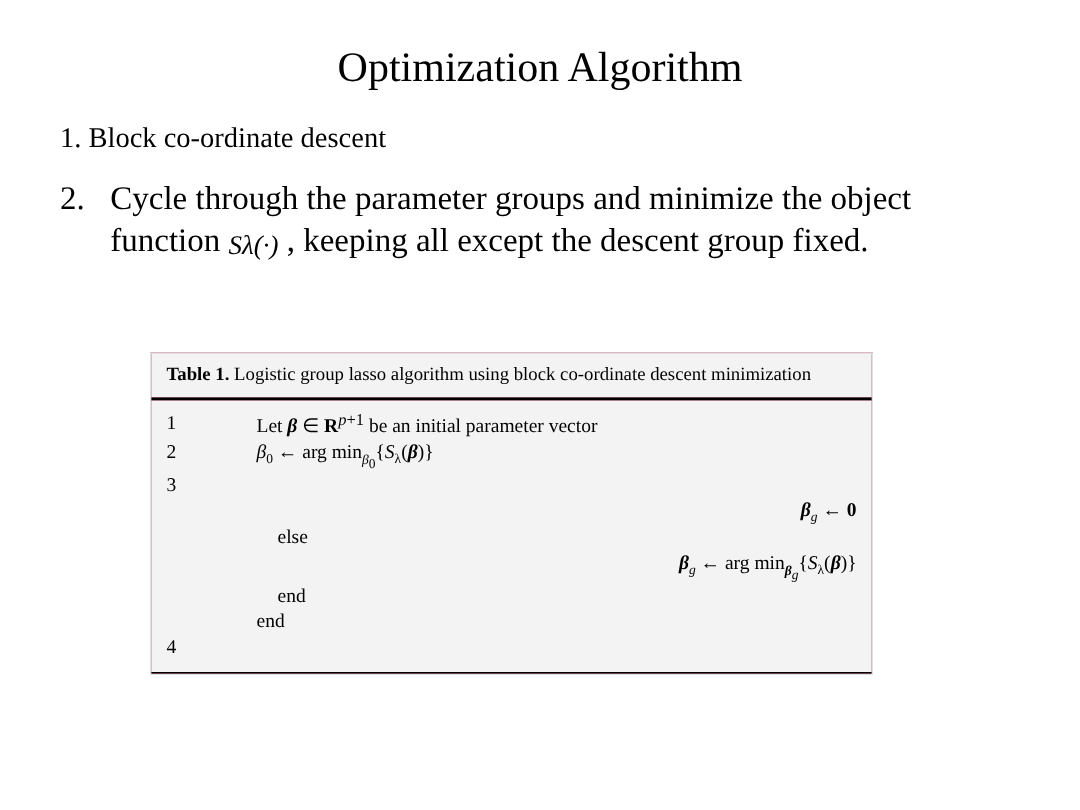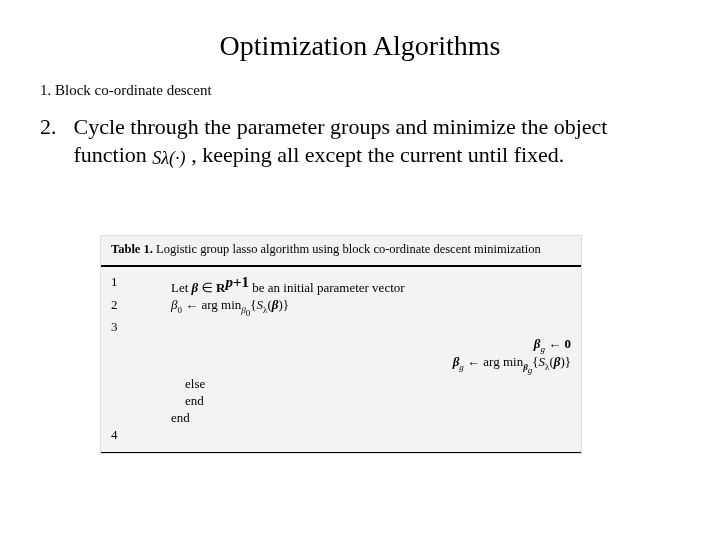--- a/index.html
+++ b/index.html
@@ -18,21 +18,21 @@
     padding: 20px 40px 10px 40px;
     position: relative;
   }
   .title {
     text-align: center;
     font-size: 28px;
     margin: 10px 0 20px 0;
     font-weight: normal;
   }
   .item1 {
-    font-size: 15px;
+    font-size: 19px;
     margin: 0 0 14px 0;
   }
   .item2 {
     font-size: 22px;
     margin: 0;
     position: relative;
     line-height: 1.25;
   }
   .num2 { display:inline-block; width: 28px; vertical-align: top;}
   .body2 { display:inline-block; width: 590px; vertical-align: top;}
@@ -74,42 +74,42 @@
   .fig-body {
     background: #f3f3f3;
     padding: 6px 10px 8px 10px;
     font-size: 13px;
   }
   .alg-row { display: flex; align-items: flex-start; margin: 1px 0; }
   .alg-step { width: 60px; }
   .alg-text { flex: 1; white-space: nowrap; }
   .ind1 { padding-left: 14px; }
   .ind2 { padding-left: 28px; text-align: right; }
-  sup { font-size: 15px; font-weight: bold; }
+  sup { font-size: 11px; }
   sub { font-size: 9px; }
   .bb { font-weight: bold; font-style: normal; }   
   .it { font-style: italic; }
   .bi { font-weight: bold; font-style: italic; }   
 </style>
 </head>
 <body>
 
 <div class="slide">
 
-  <div class="title">Optimization Algorithms</div>
+  <div class="title">Optimization Algorithm</div>
 
   <div class="item1">
     <span>1.</span>
     <span>Block co-ordinate descent</span>
   </div>
 
   <div class="item2">
     <span class="num2">2.</span>
     <span class="body2">
-      <span>Cycle through the parameter groups and minimize the object function </span><span class="inline-math">Sλ(·)</span><span> , keeping all except the current until fixed.</span>
+      <span>Cycle through the parameter groups and minimize the object function </span><span class="inline-math">Sλ(·)</span><span> , keeping all except the descent group fixed.</span>
     </span>
   </div>
 
   <div class="fig">
     <div class="fig-caption">
       <b>Table 1.</b><span> Logistic group lasso algorithm using block co-ordinate descent minimization</span>
     </div>
     <hr class="fig-hr">
     <hr class="fig-hr">
     <div class="fig-body" id="alg-body">
@@ -123,25 +123,25 @@
         </div>
         <div class="alg-row">
           <div class="alg-step">3</div>
         </div>
         <div class="alg-row">
           <div class="alg-step"></div>
           <div class="alg-text ind2"><span class="bi">β</span><sub><span class="it">g</span></sub> ← <span class="bb">0</span></div>
         </div>
         <div class="alg-row">
           <div class="alg-step"></div>
-          <div class="alg-text ind2"><span class="bi">β</span><sub><span class="it">g</span></sub> ← arg&nbsp;min<sub><span class="bi">β</span><sub><span class="it">g</span></sub></sub>{<span class="it">S</span><sub>λ</sub>(<span class="bi">β</span>)}</div>
+          <div class="alg-text ind1">else</div>
         </div>
         <div class="alg-row">
           <div class="alg-step"></div>
-          <div class="alg-text ind1">else</div>
+          <div class="alg-text ind2"><span class="bi">β</span><sub><span class="it">g</span></sub> ← arg&nbsp;min<sub><span class="bi">β</span><sub><span class="it">g</span></sub></sub>{<span class="it">S</span><sub>λ</sub>(<span class="bi">β</span>)}</div>
         </div>
         <div class="alg-row">
           <div class="alg-step"></div>
           <div class="alg-text ind1">end</div>
         </div>
         <div class="alg-row">
           <div class="alg-step"></div>
           <div class="alg-text ind0">end</div>
         </div>
         <div class="alg-row">

